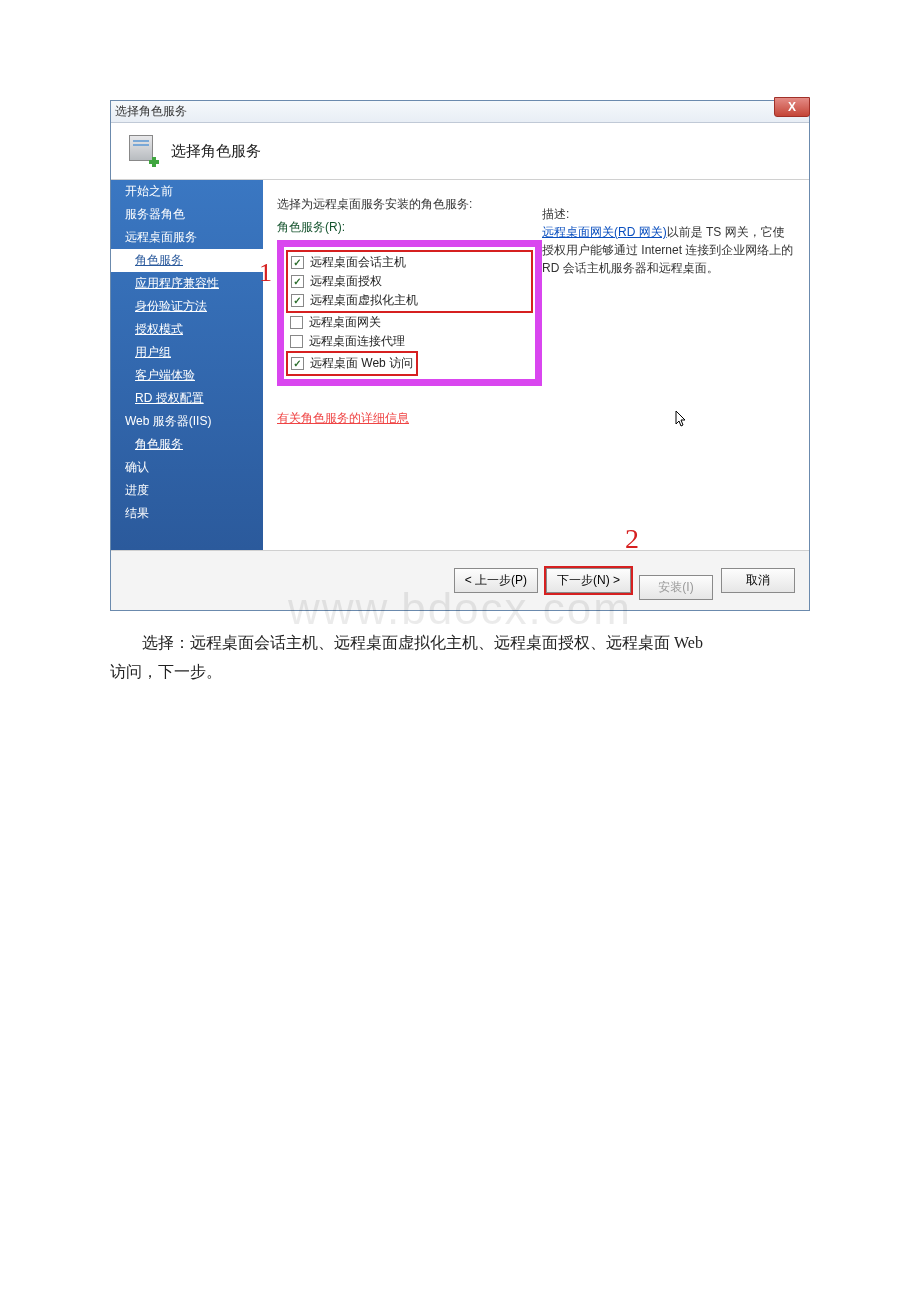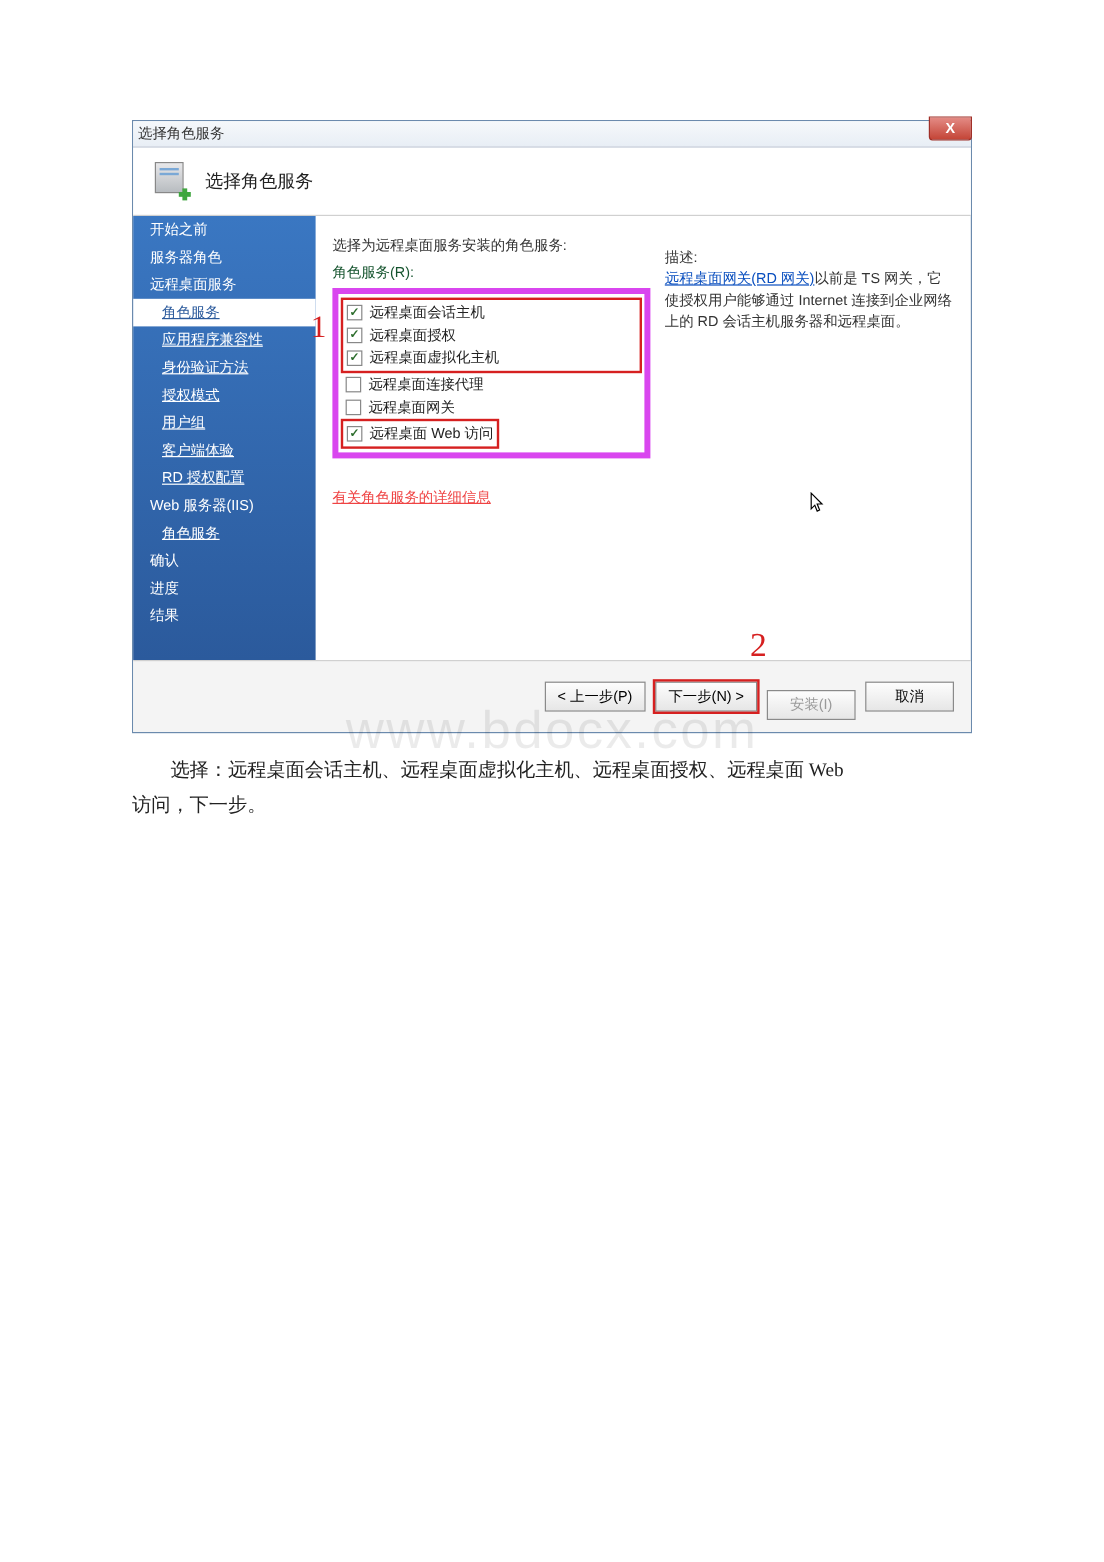--- a/index.html
+++ b/index.html
@@ -20,26 +20,26 @@
     .plus::after { left: 5px; top: 2px; width: 4px; height: 10px; }
     .header-title { font-size: 15px; font-weight: normal; color: #222; }
     .body { display: flex; min-height: 370px; }
     .sidebar { width: 152px; background: linear-gradient(to right, #2b5a9c 0%, #2b5a9c 2px, transparent 2px); padding: 0 0; }
     .nav-item { padding: 3px 8px 3px 14px; color: #ddd; font-size: 12px; cursor: pointer; background: linear-gradient(to right, #3a6db3 0%, #2e5ca0 100%); color: #fff; }
     .sidebar { background: #306bb3; background: linear-gradient(to bottom, #3a77c2, #2b5a9c); }
     .nav-item { background: transparent; color: #fff; }
     .nav-item.indent1 { padding-left: 24px; text-decoration: underline; }
     .nav-item.selected { background: #fff; color: #2b5a9c; }
     .content { flex: 1; padding: 16px 14px 10px 14px; display: flex; flex-direction: column; position: relative; }
-    .content-top { display: flex; gap: 12px; flex: 1; }
+    .content-top { display: flex; flex: 1; }
     .left-col { flex: 0 0 265px; }
     .right-col { flex: 1; }
     .instruction { font-size: 12px; color: #333; margin-bottom: 6px; }
     .sub-label { font-size: 12px; color: #14532d; margin-bottom: 4px; }
-    .roles-box { border: 5px solid #d946ef; padding: 3px 4px; }
+    .roles-box { border: 7px solid #d946ef; padding: 3px 4px; }
     .role-row { display: flex; align-items: center; gap: 6px; padding: 1px 2px; font-size: 12px; color: #222; }
     .chk { width: 13px; height: 13px; border: 1px solid #888; display: inline-flex; align-items: center; justify-content: center; background: #fff; flex-shrink: 0; }
     .chk.checked::after { content: "✓"; font-size: 10px; color: #2c6d2c; line-height: 1; font-weight: bold; }
     .desc-label { color: #333; font-size: 12px; margin-top: 10px; }
     .desc-link { color: #0a4fbf; text-decoration: underline; cursor: pointer; }
     .desc-text { color: #333; font-size: 12px; line-height: 1.5; }
     .more-link { color: #ef4444; text-decoration: underline; font-size: 12px; margin-top: 24px; display: inline-block; cursor: pointer; }
     .footer { border-top: 1px solid #d0d0d0; padding: 10px 14px; display: flex; justify-content: flex-end; gap: 8px; align-items: center; background: #f4f4f4; position: relative; }
     .btn { min-width: 74px; padding: 3px 10px; border: 1px solid #8a8a8a; background: linear-gradient(#fdfdfd, #e6e6e6); font-size: 12px; cursor: pointer; }
     .btn.disabled { color: #9a9a9a; cursor: default; margin-top: 14px; }
@@ -109,24 +109,24 @@
                     <div class="role-row">
                       <span class="chk checked"></span>
                       <span>远程桌面授权</span>
                     </div>
                     <div class="role-row">
                       <span class="chk checked"></span>
                       <span>远程桌面虚拟化主机</span>
                     </div>
                   </div><div class="role-row">
                     <span class="chk"></span>
-                    <span>远程桌面连接代理</span>
+                    <span>远程桌面网关</span>
                   </div><div class="role-row">
                     <span class="chk"></span>
-                    <span>远程桌面网关</span>
+                    <span>远程桌面连接代理</span>
                   </div><div class="checkarea1" style="display: inline-block;"><div class="role-row">
                       <span class="chk checked"></span>
                       <span>远程桌面 Web 访问</span>
                     </div></div></div>
             </div>
             <a class="more-link">有关角色服务的详细信息</a>
           </div>
           <div class="right-col">
             <div class="desc-label">描述:</div>
             <div class="desc-text">

